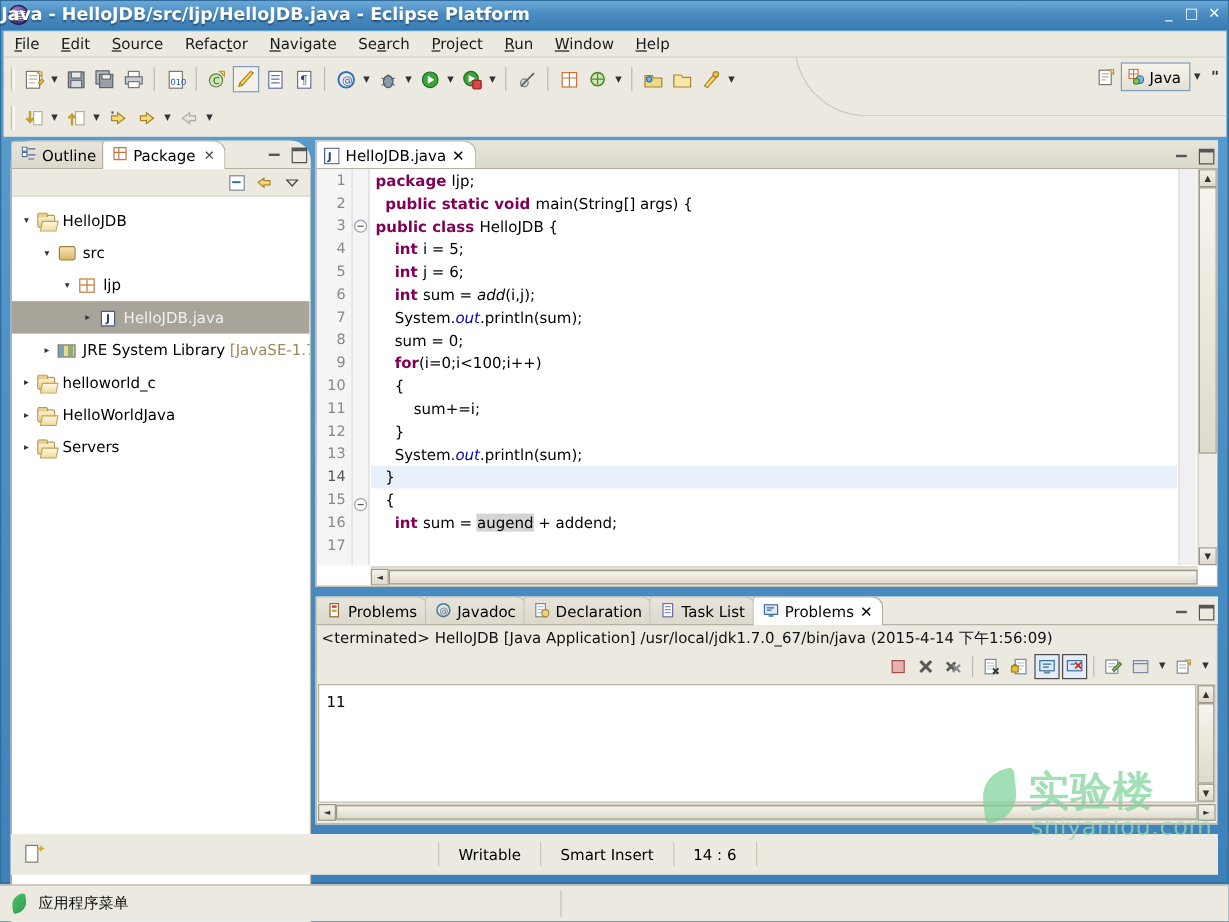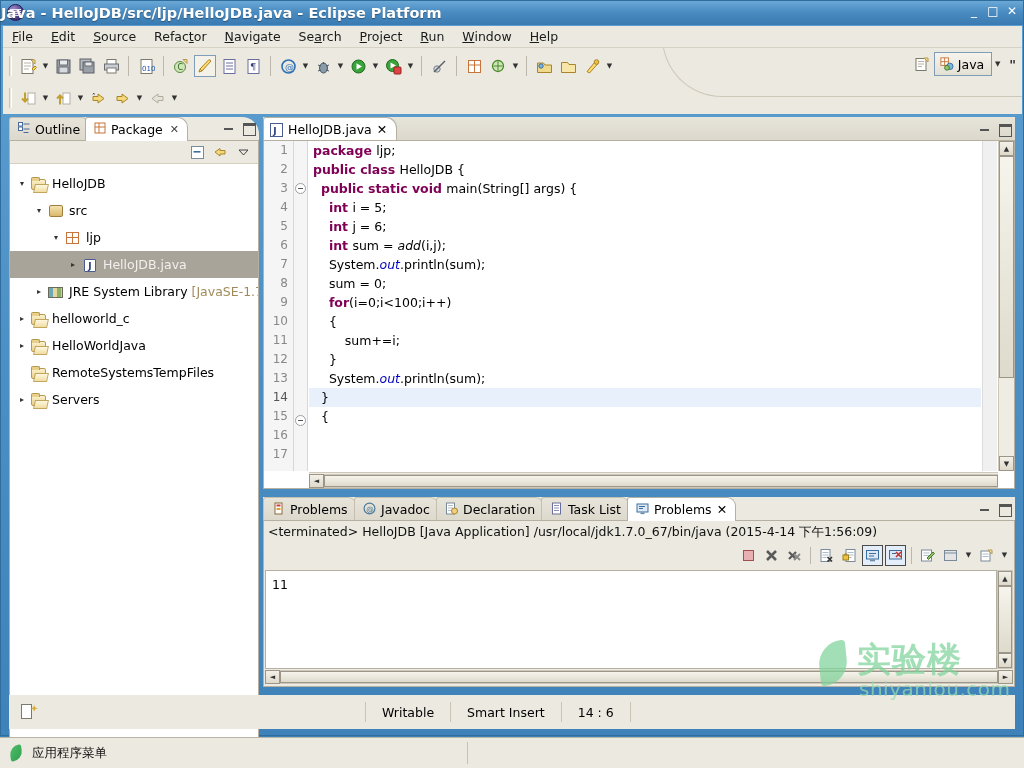--- a/index.html
+++ b/index.html
@@ -638,27 +638,20 @@
               <span class="tlabel">helloworld_c</span>
             </div>
             <div class="trow" style="padding-left: 4px;">
               <span class="twist">▸</span>
               <span class="ticon">
                 <span class="folder open"></span>
               </span>
               <span class="tlabel">HelloWorldJava</span>
             </div>
             <div class="trow" style="padding-left: 4px;">
-              <span class="twist"></span>
-              <span class="ticon">
-                <span class="folder open"></span>
-              </span>
-              <span class="tlabel">RemoteSystemsTempFiles</span>
-            </div>
-            <div class="trow" style="padding-left: 4px;">
               <span class="twist">▸</span>
               <span class="ticon">
                 <span class="folder open"></span>
               </span>
               <span class="tlabel">Servers</span>
             </div>
           </div>
         <div class="lscroll-h">
           <div class="sb-btn">◄</div>
           <div class="sb-track">
@@ -722,34 +715,35 @@
             <div style="height: 19px;"></div>
             <div style="height: 19px;"></div>
             <div style="height: 19px;">
               <div class="foldmark"></div>
             </div>
             <div style="height: 19px;"></div>
             <div style="height: 19px;"></div>
           </div>
         <div class="code-area" id="code-area">
             <div class="cline"><span class="kw">package </span><span>ljp;</span></div>
+            <div class="cline"><span>  </span><span class="kw">public static void </span><span>main(String[] args) {</span></div>
             <div class="cline"><span class="kw">public class </span><span>HelloJDB {</span></div>
-            <div class="cline"><span>  </span><span class="kw">public static void </span><span>main(String[] args) {</span></div>
             <div class="cline"><span>    </span><span class="kw">int </span><span>i = 5;</span></div>
             <div class="cline"><span>    </span><span class="kw">int </span><span>j = 6;</span></div>
             <div class="cline"><span>    </span><span class="kw">int </span><span>sum = </span><span class="mth">add</span><span>(i,j);</span></div>
             <div class="cline"><span>    System.</span><span class="field">out</span><span>.println(sum);</span></div>
             <div class="cline"><span>    sum = 0;</span></div>
             <div class="cline"><span>    </span><span class="kw">for</span><span>(i=0;i&lt;100;i++)</span></div>
             <div class="cline"><span>    {</span></div>
             <div class="cline"><span>        sum+=i;</span></div>
             <div class="cline"><span>    }</span></div>
             <div class="cline"><span>    System.</span><span class="field">out</span><span>.println(sum);</span></div>
             <div class="cline hl"><span>  }</span></div>
             <div class="cline"><span>  {</span></div>
+            <div class="cline"><span>    </span><span class="kw">int </span><span>sum = </span><span class="occ2">augend</span><span> + addend;</span></div>
           </div>
         <div class="ovr-ruler"></div>
         <div class="evscroll">
           <div class="vsb-btn">▲</div>
           <div class="vsb-track">
             <div class="vsb-thumb" style="top:0;height:74%"></div>
           </div>
           <div class="vsb-btn">▼</div>
         </div>
         <div class="ehscroll">

